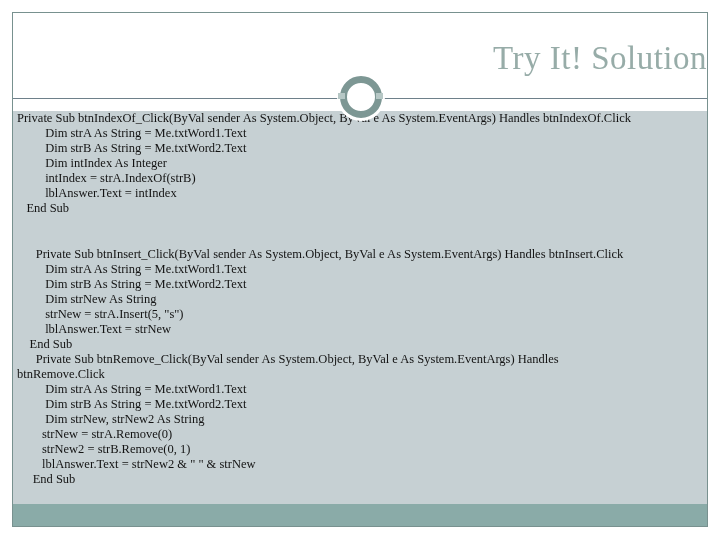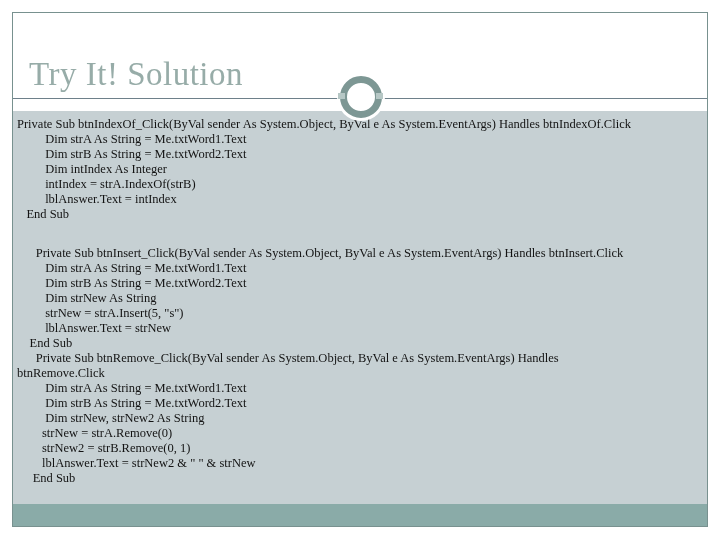--- a/index.html
+++ b/index.html
@@ -35,23 +35,23 @@
     border: 1px solid var(--frame_border, #78918f);
     background: var(--page_bg, #fff);
   }
   .title-area {
     position: absolute;
     left: 0; top: 0; right: 0;
     height: 98px;
     background: var(--page_bg, #fff);
   }
   .slide-title {
-    margin: 16px;
+    margin: 0;
     padding-top: 27px;
-    text-align: left;
+    text-align: right;
     font-family: "Liberation Serif", serif;
     font-weight: normal;
     font-size: 33px;
     letter-spacing: 0.5px;
     color: var(--title_text, #97aca8);
   }
   .title-rule {
     position: absolute;
     left: 0; right: 0;
     top: 85px;
@@ -91,22 +91,22 @@
   }
   .code-area pre {
     margin: 0;
     padding: 0 0 0 4px;
     font-family: "Liberation Serif", serif;
     font-size: 12.5px;
     line-height: 15px;
     color: var(--code_text, #131313);
     white-space: pre;
   }
-  .code-area pre.block-1 { margin-top: 6px; }
-  .code-area pre.block-2 { margin-top: 24px; }
+  .code-area pre.block-1 { }
+  .code-area pre.block-2 { margin-top: 31px; }
   .code-area pre.block-3 { margin-top: 0; }
   .accent-band {
     position: absolute;
     left: 0;
     top: 491px;
     width: 100%;
     height: 22px;
     background: var(--accent_band, #8aaba8);
   }
 </style>

